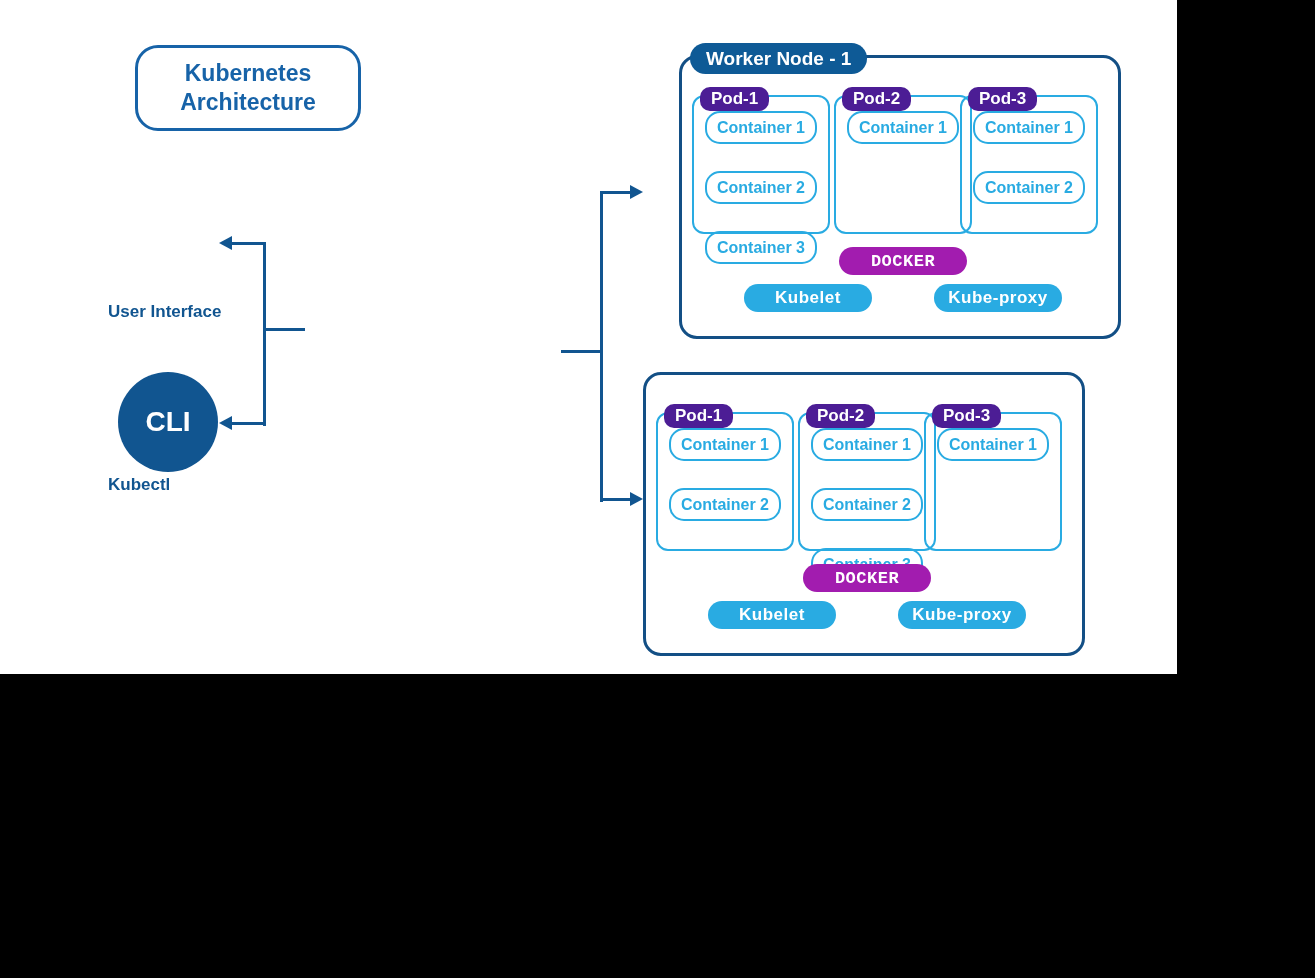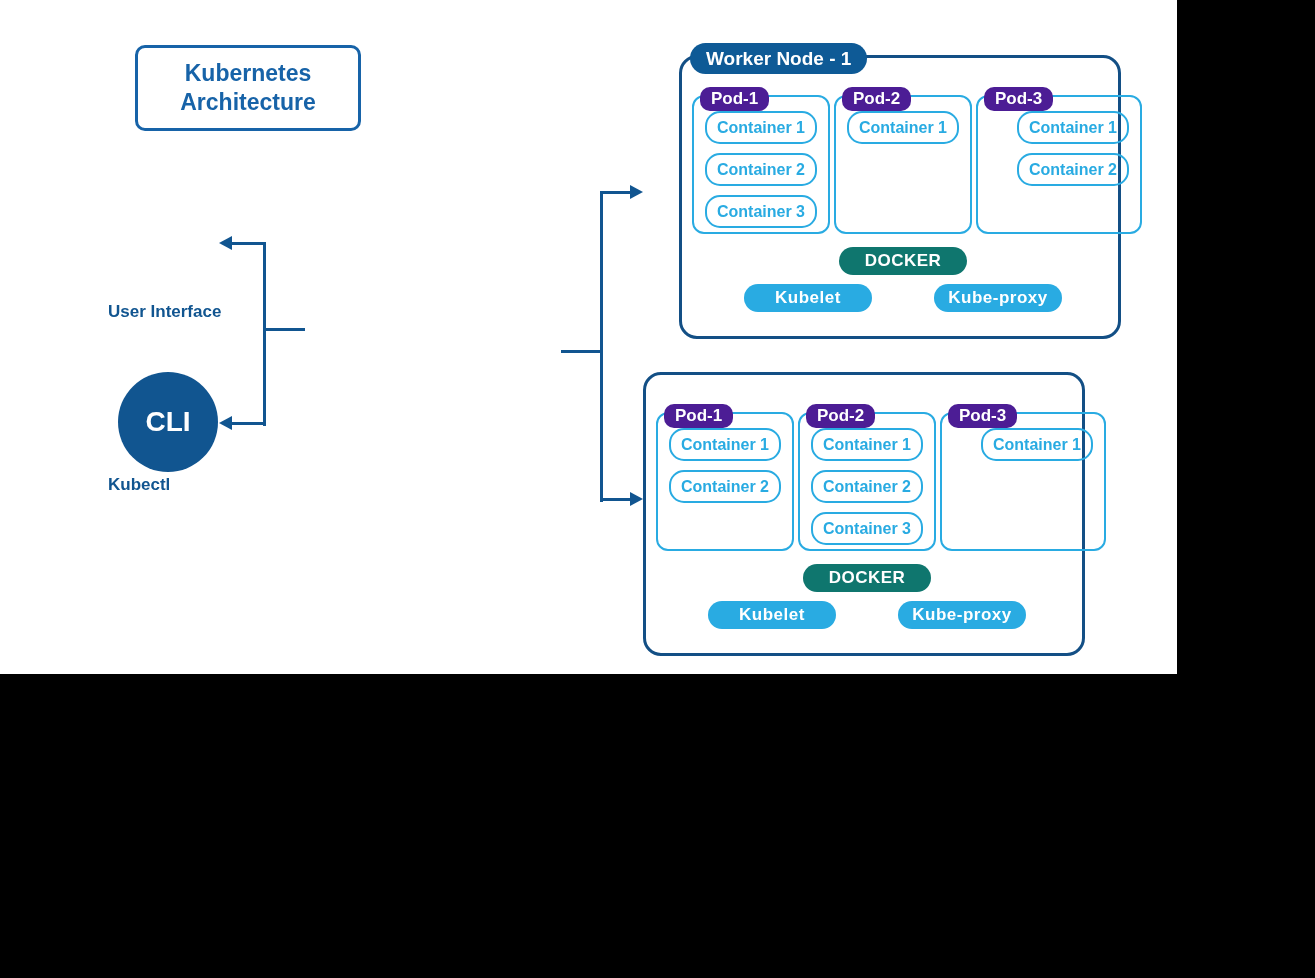--- a/index.html
+++ b/index.html
@@ -5,21 +5,21 @@
   html,body{margin:0;padding:0;}
   body{
     width:1315px;height:978px;background:#000;position:relative;
     font-family:"Liberation Sans","DejaVu Sans",sans-serif;font-weight:700;
   }
   .stage{position:absolute;left:0;top:0;width:1177px;height:674px;background:#fff;overflow:hidden;}
 
   
   .tbox{
     position:absolute;left:135px;top:45px;width:220px;height:80px;
-    border:3px solid #1763A8;border-radius:10px;color:#1763A8;
+    border:3px solid #1763A8;border-radius:23px;color:#1763A8;
     display:flex;align-items:center;justify-content:center;text-align:center;
     font-size:23px;line-height:1.25;
   }
 
   
   .circle{
     position:absolute;width:100px;height:100px;border-radius:50%;
     background:#115590;color:#fff;display:flex;align-items:center;justify-content:center;
   }
   .circle-ui{left:118px;top:195px;font-size:30px;}
@@ -74,39 +74,39 @@
     position:absolute;top:-15px;left:8px;height:31px;padding:0 16px;
     border-radius:16px;background:#0E5A96;color:#fff;font-size:19px;
     display:inline-flex;align-items:center;white-space:nowrap;
   }
 
   
   .pod{
     position:absolute;top:37px;width:134px;height:135px;
     border:2px solid #29ABE2;border-radius:12px;
   }
-  .pod-a{left:10px;}.pod-b{left:152px;}.pod-c{left:294px;padding-left:28px;}
+  .pod-a{left:10px;}.pod-b{left:152px;}.pod-c{left:278px;}
   .ptab{
     position:absolute;top:-10px;left:6px;height:24px;padding:0 11px;
     border-radius:10px;background:#4c1d95;color:#fff;font-size:17px;
     display:inline-flex;align-items:center;white-space:nowrap;
   }
-  .pod-body{padding:14px 11px 0;display:flex;flex-direction:column;gap:9px;}
+  .pod-body{padding:14px 11px 0;display:flex;flex-direction:column;gap:27px;}
   .cpill{
     height:29px;border:2px solid #29ABE2;border-radius:15px;color:#29ABE2;
     font-size:16px;display:flex;align-items:center;justify-content:center;white-space:nowrap;
   }
 
   
   .dockerpill,.agentpill{
     position:absolute;height:28px;width:128px;border-radius:14px;color:#fff;
     font-size:17px;display:flex;align-items:center;justify-content:center;
     letter-spacing:0.5px;white-space:nowrap;
   }
-  .dockerpill{left:157px;top:189px;background:#0f766e;}
+  .dockerpill{left:157px;top:189px;background:#a21caf;font-family:Liberation Mono, monospace;}
   .agent-kubelet{left:62px;top:226px;background:#29ABE2;}
   .agent-kubeproxy{left:252px;top:226px;background:#29ABE2;}
 </style>
 </head>
 <body>
 
 <div class="stage">
 
   <div class="tbox">
     <span>Kubernetes Architecture</span>

